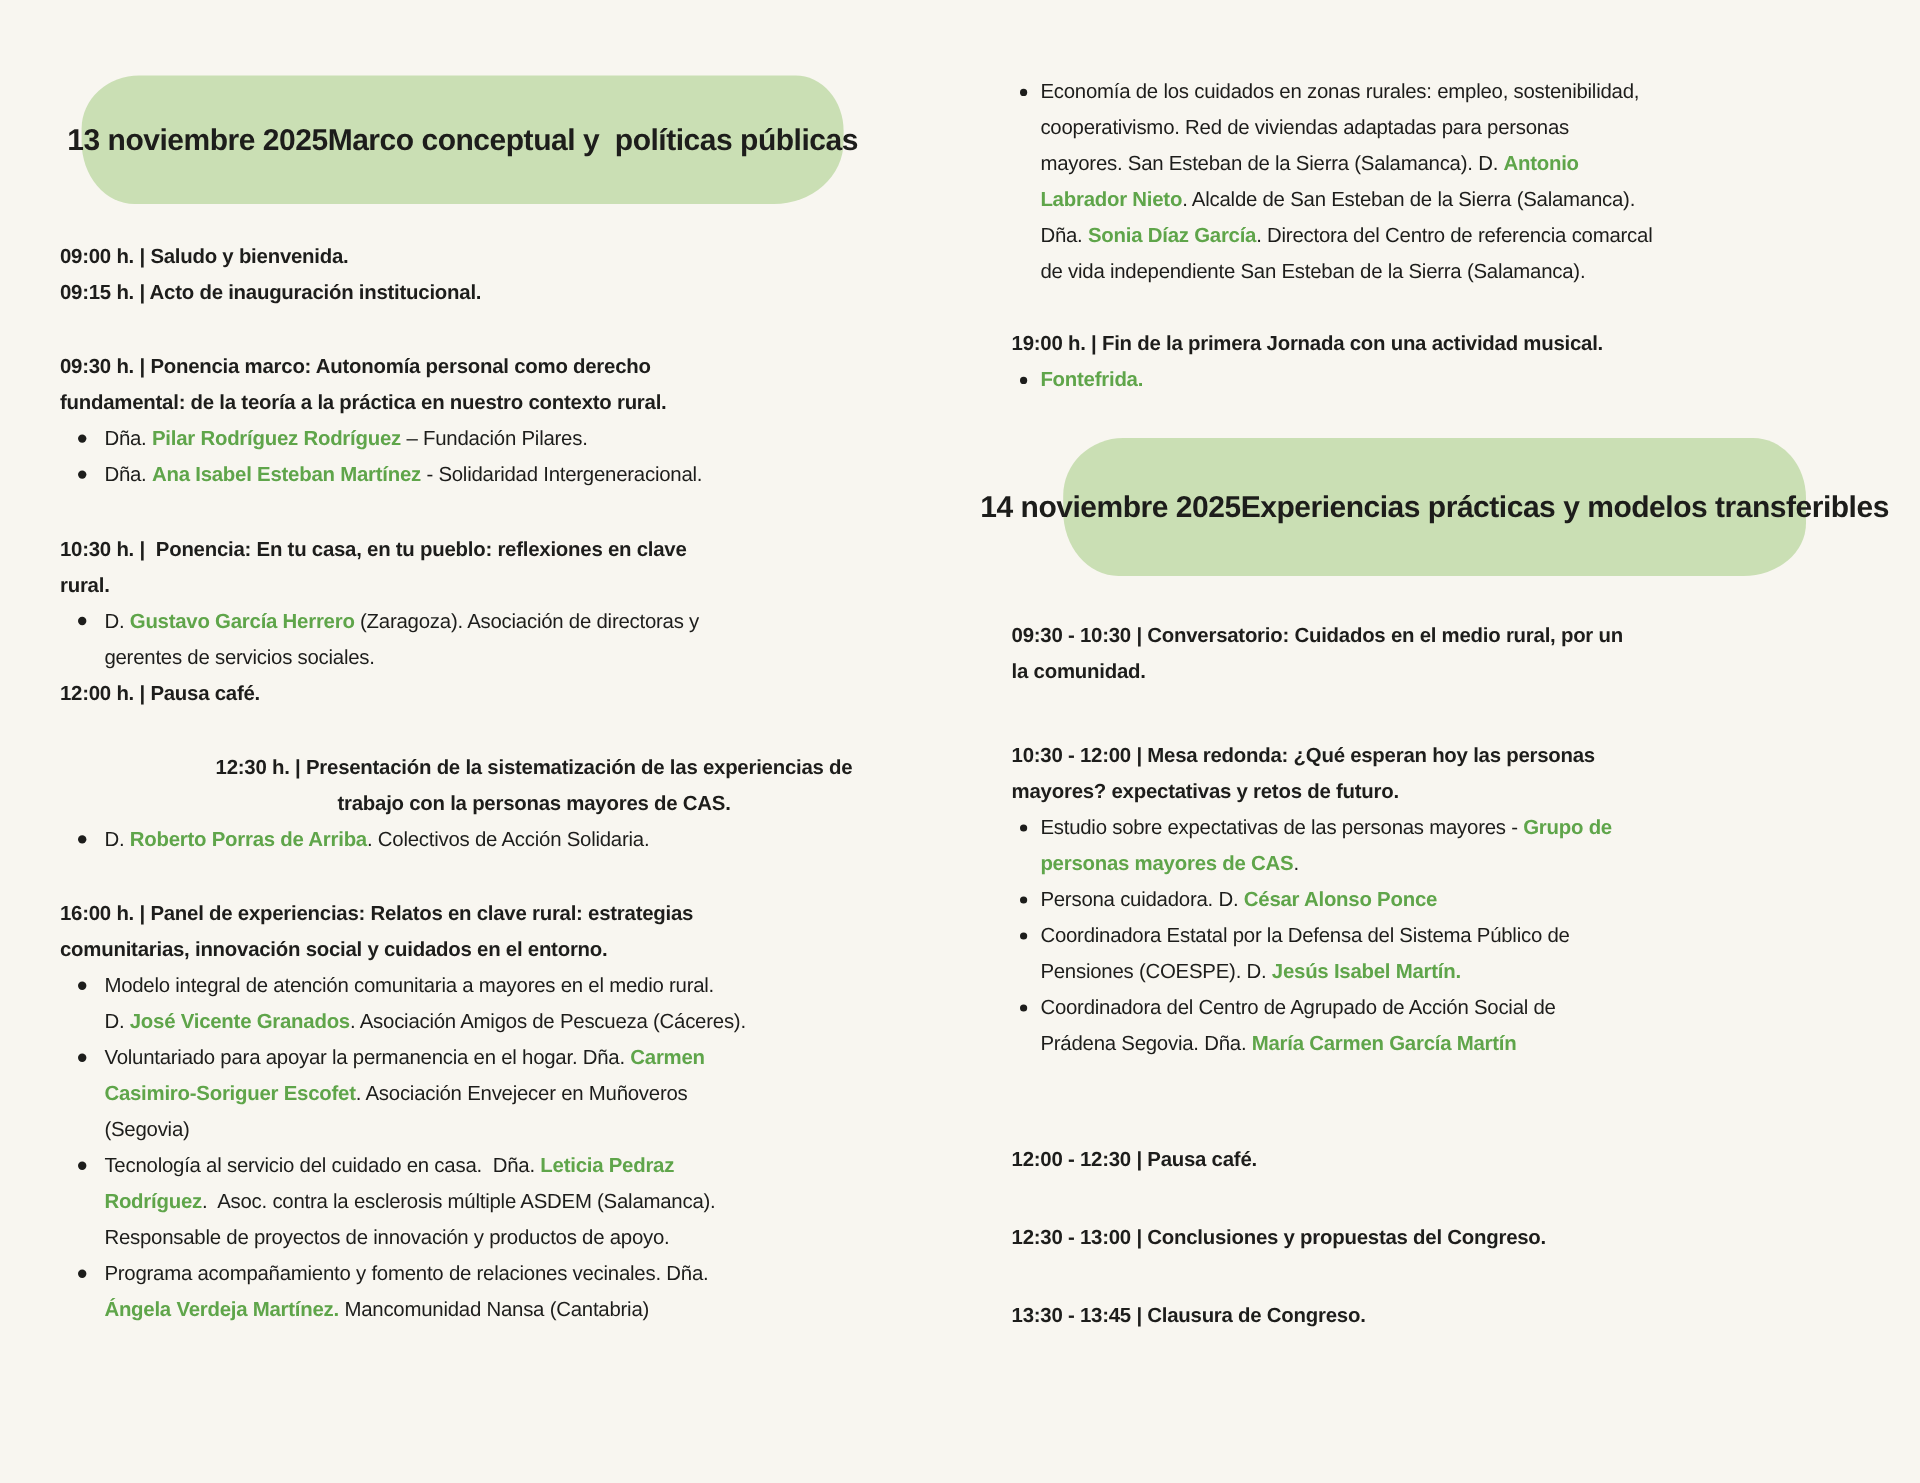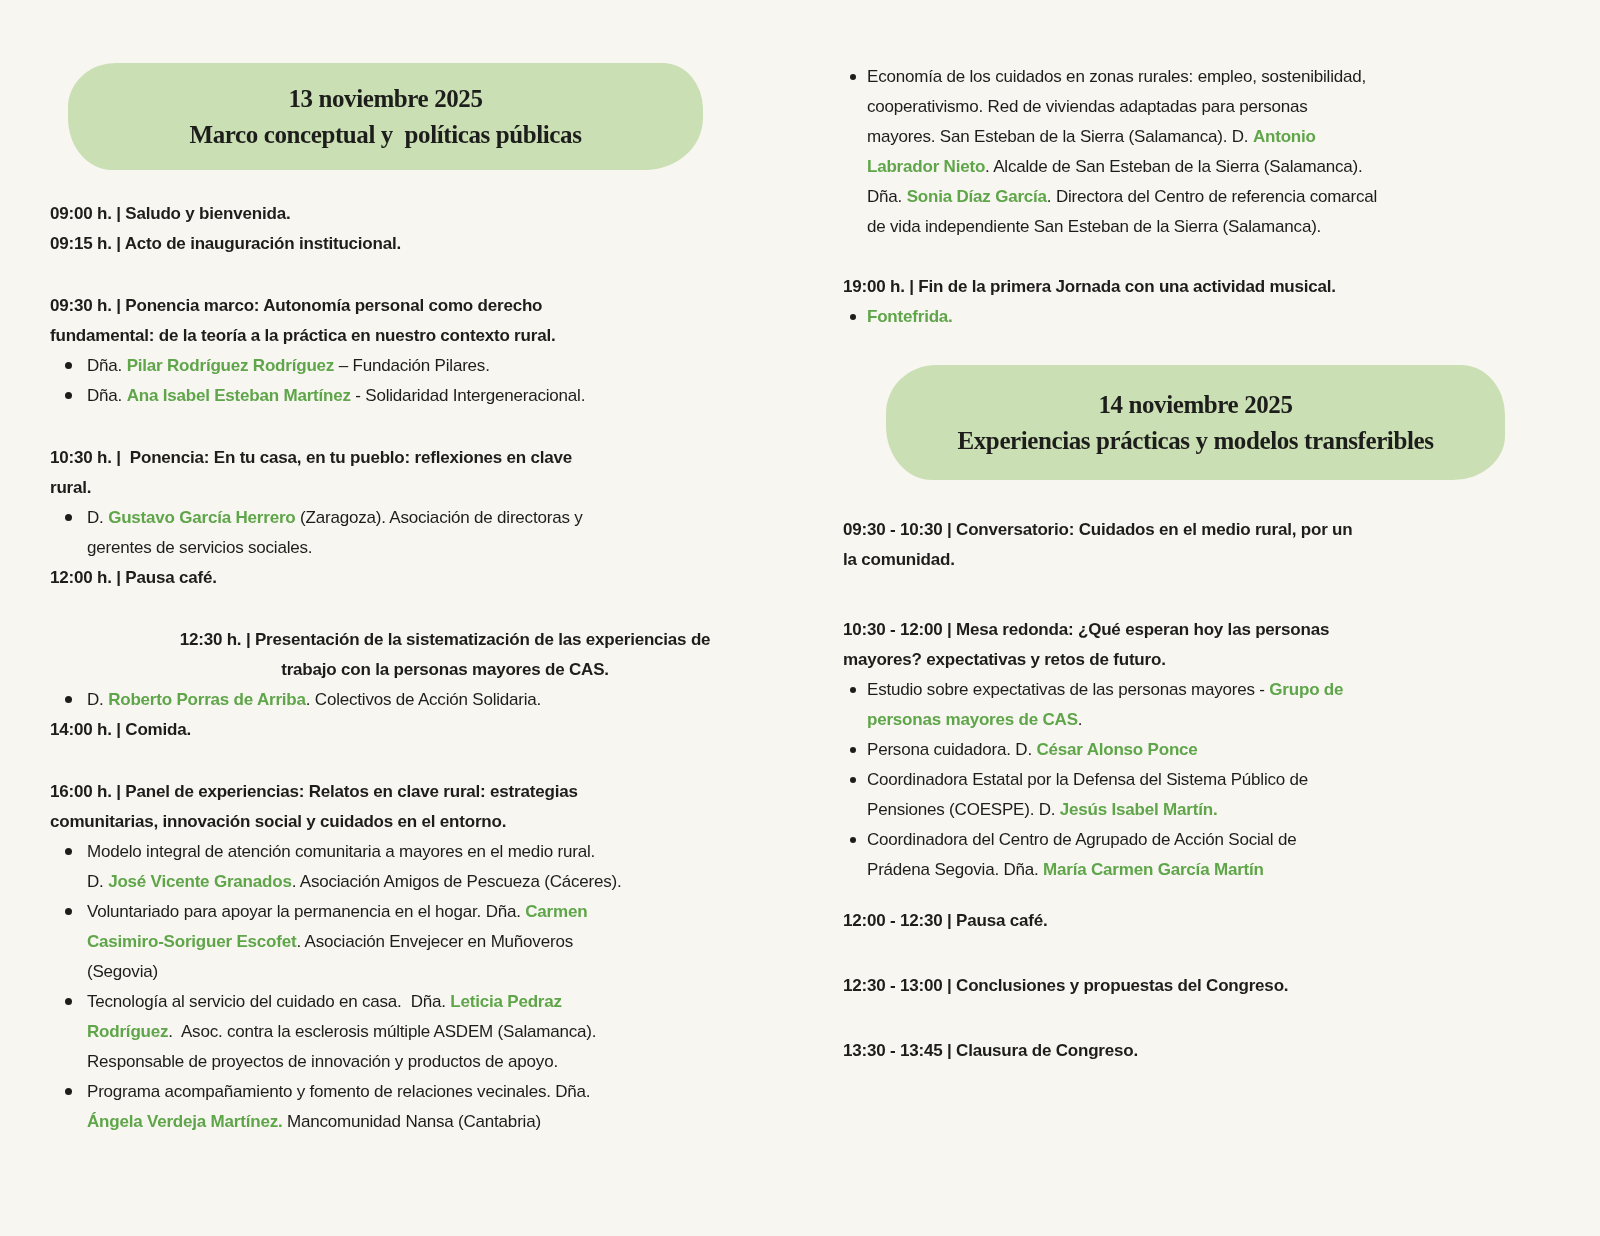--- a/index.html
+++ b/index.html
@@ -39,25 +39,23 @@
     left:15px; top:11px;
     width:7px; height:7px;
     border-radius:50%;
     background:var(--ink);
   }
   .col-right .bullet { padding-left:24px; }
   .col-right .bullet .dot { left:7px; top:12px; width:6px; height:6px; }
 
   .daybox {
     display:flex;
-    flex-direction:column;
     justify-content:center;
     align-items:center;
     background:var(--boxgreen);
-    font-family:Liberation Serif, serif;
   }
   .col-left .daybox {
     margin-left:18px;
     width:635px; height:107px;
     border-radius:48px 40px 58px 44px / 44px 46px 52px 52px;
   }
   .col-right .daybox {
     margin-left:43px;
     width:619px; height:115px;
     border-radius:50px 44px 52px 46px / 48px 50px 44px 54px;
@@ -111,23 +109,20 @@
       <div class="ln"><span class="seg-b">12:00 h. | Pausa café.</span></div>
     </div>
     <div class="block sched" style="margin-top: 32px; text-align: center;">
       <div class="ln"><span class="seg-b">12:30 h. | Presentación de la sistematización de las experiencias de</span></div>
       <div class="ln"><span class="seg-b">trabajo con la personas mayores de CAS.</span></div>
     </div>
     <div class="block bullet">
       <span class="dot"></span>
       <div class="ln"><span class="seg-n">D. </span><span class="seg-g">Roberto Porras de Arriba</span><span class="seg-n">. Colectivos de Acción Solidaria.</span></div>
     </div>
-    <div class="block sched">
-      <div class="ln"><span class="seg-b">14:00 h. | Comida.</span></div>
-    </div>
     <div class="block sched" style="margin-top: 32px;">
       <div class="ln"><span class="seg-b">16:00 h. | Panel de experiencias: Relatos en clave rural: estrategias</span></div>
       <div class="ln"><span class="seg-b">comunitarias, innovación social y cuidados en el entorno.</span></div>
     </div>
     <div class="block bullet">
       <span class="dot"></span>
       <div class="ln"><span class="seg-n">Modelo integral de atención comunitaria a mayores en el medio rural.</span></div>
       <div class="ln"><span class="seg-n">D. </span><span class="seg-g">José Vicente Granados</span><span class="seg-n">. Asociación Amigos de Pescueza (Cáceres).</span></div>
     </div>
     <div class="block bullet">
@@ -189,21 +184,21 @@
     <div class="block bullet">
       <span class="dot"></span>
       <div class="ln"><span class="seg-n">Coordinadora Estatal por la Defensa del Sistema Público de</span></div>
       <div class="ln"><span class="seg-n">Pensiones (COESPE). D. </span><span class="seg-g">Jesús Isabel Martín.</span></div>
     </div>
     <div class="block bullet">
       <span class="dot"></span>
       <div class="ln"><span class="seg-n">Coordinadora del Centro de Agrupado de Acción Social de</span></div>
       <div class="ln"><span class="seg-n">Prádena Segovia. Dña. </span><span class="seg-g">María Carmen García Martín</span></div>
     </div>
-    <div class="block sched" style="margin-top: 21px;">
+    <div class="block sched" style="margin-top: 67px;">
       <div class="ln"><span class="seg-b">12:00 - 12:30 | Pausa café.</span></div>
     </div>
     <div class="block sched" style="margin-top: 35px;">
       <div class="ln"><span class="seg-b">12:30 - 13:00 | Conclusiones y propuestas del Congreso.</span></div>
     </div>
     <div class="block sched" style="margin-top: 35px;">
       <div class="ln"><span class="seg-b">13:30 - 13:45 | Clausura de Congreso.</span></div>
     </div>
   </div>
 

